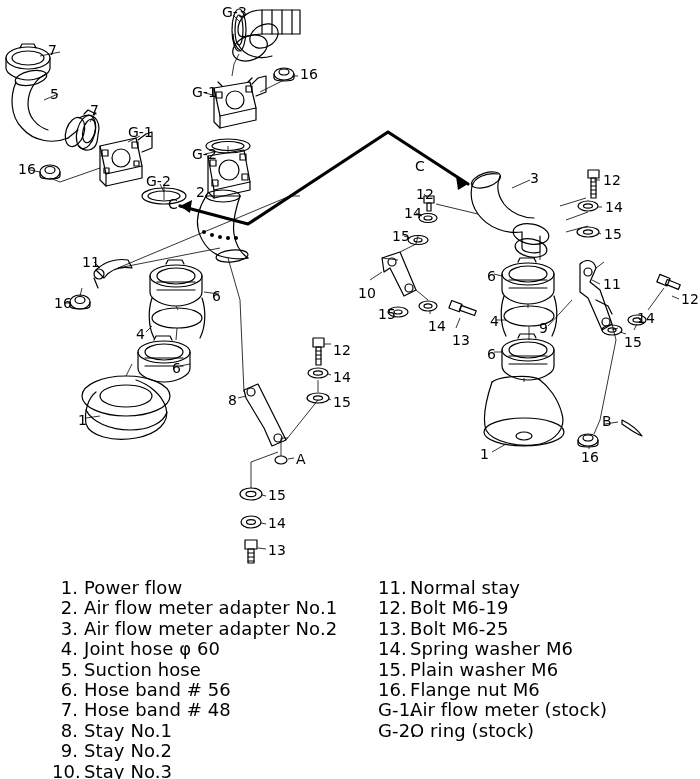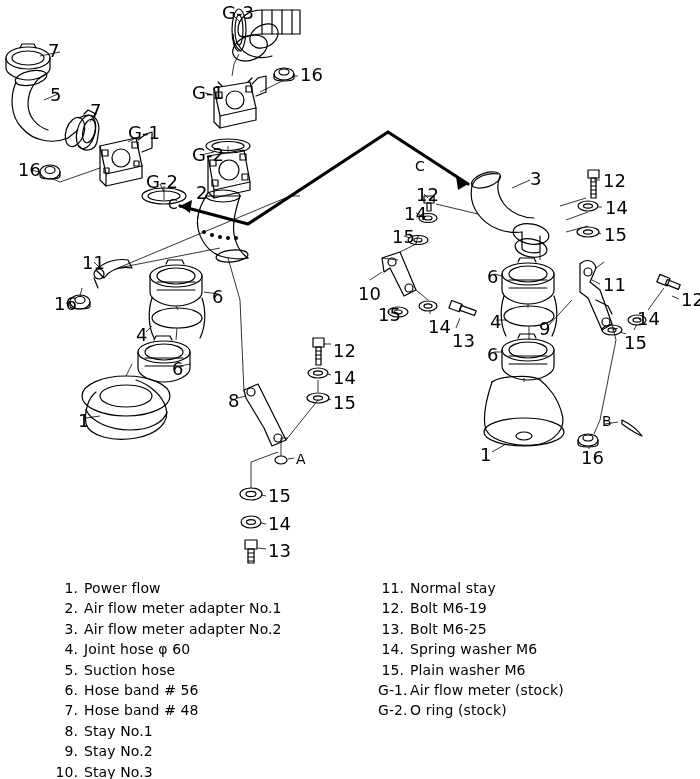--- a/index.html
+++ b/index.html
@@ -36,39 +36,39 @@
     box-sizing: border-box;
     padding: 0;
   }
   .legend-col {
     position: absolute;
     top: 0;
   }
   #legend-col-left { left: 52px; width: 320px; }
   #legend-col-right { left: 378px; width: 320px; }
   .legend-item {
-    font-size: 14px;
+    font-size: 18px;
     line-height: 20.4px;
     white-space: nowrap;
     letter-spacing: 0.1px;
   }
   .legend-num {
     display: inline-block;
     width: 26px;
     text-align: right;
     margin-right: 6px;
   }
   .legend-num.alpha {
     width: 26px;
     text-align: right;
     margin-right: 6px;
   }
   .callout {
     position: absolute;
-    font-size: 18px;
+    font-size: 14px;
     line-height: 13px;
     color: #000;
     white-space: nowrap;
   }
   .callout.big { font-size: 14px; }
 </style>
 </head>
 <body>
 
 <div id="diagram-area">
@@ -525,16 +525,17 @@
     <div class="legend-item"><span class="legend-num">8.</span><span>Stay No.1</span></div>
     <div class="legend-item"><span class="legend-num">9.</span><span>Stay No.2</span></div>
     <div class="legend-item"><span class="legend-num">10.</span><span>Stay No.3</span></div>
   </div>
   <div class="legend-col" id="legend-col-right">
     <div class="legend-item"><span class="legend-num">11.</span><span>Normal stay</span></div>
     <div class="legend-item"><span class="legend-num">12.</span><span>Bolt M6-19</span></div>
     <div class="legend-item"><span class="legend-num">13.</span><span>Bolt M6-25</span></div>
     <div class="legend-item"><span class="legend-num">14.</span><span>Spring washer M6</span></div>
     <div class="legend-item"><span class="legend-num">15.</span><span>Plain washer M6</span></div>
+    <div class="legend-item"><span class="legend-num">16.</span><span>Flange nut M6</span></div>
     <div class="legend-item"><span class="legend-num alpha">G-1.</span><span>Air flow meter (stock)</span></div>
     <div class="legend-item"><span class="legend-num alpha">G-2.</span><span>O ring (stock)</span></div>
   </div>
 </div>
 
 </body></html>

